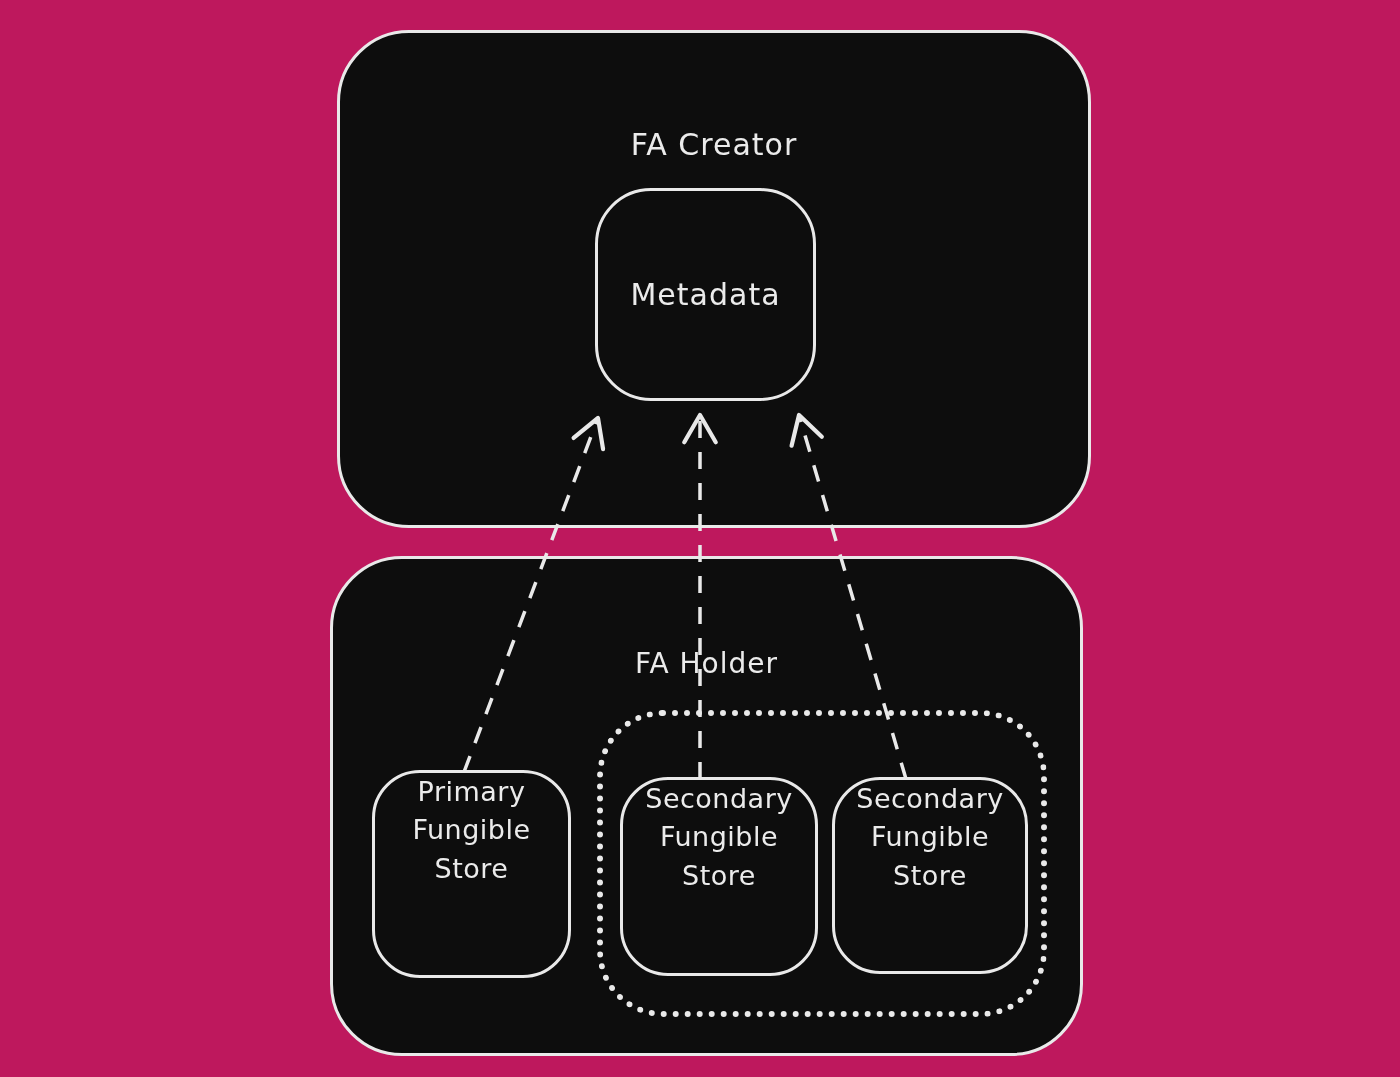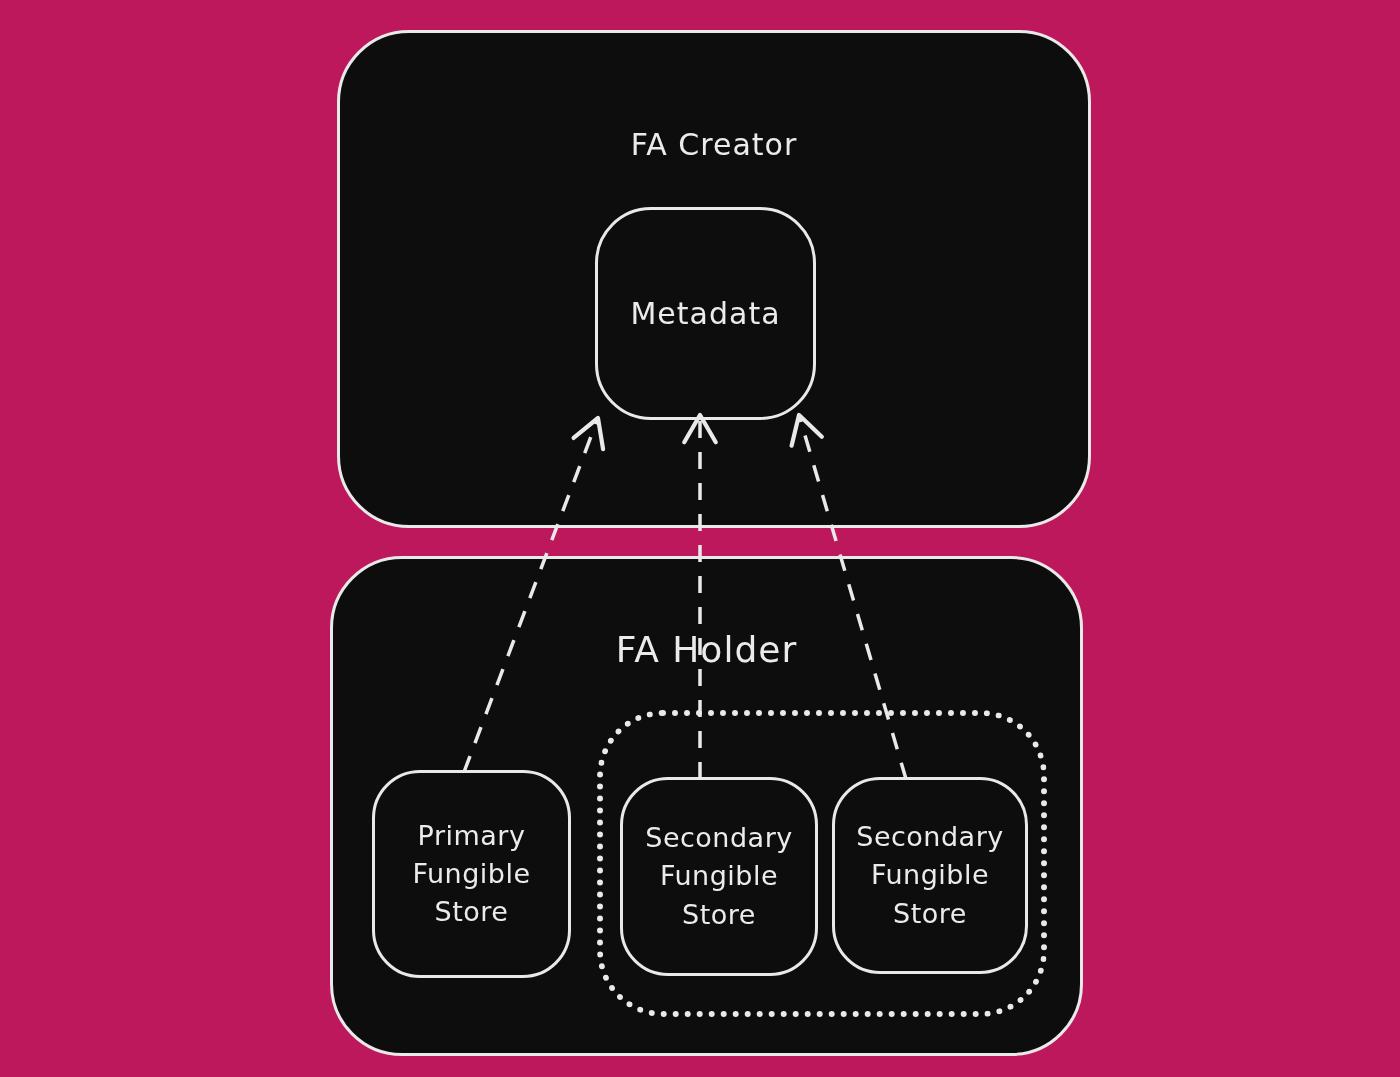--- a/index.html
+++ b/index.html
@@ -27,39 +27,39 @@
     width: 100%;
     text-align: center;
     letter-spacing: 1px;
     white-space: nowrap;
   }
   
   .fa-creator { left: 337px; top: 30px; width: 748px; height: 492px; border-radius: 72px; }
   .fa-creator > .container-label { top: 94px; font-size: 30px; }
   
   .metadata {
-    left: 255px; top: 174px; width: 215px; height: 207px;
+    left: 255px; top: 155px; width: 215px; height: 207px;
     border-radius: 56px; border-width: 3.5px;
     display: flex; align-items: center; justify-content: center;
     font-size: 30px; letter-spacing: 1px;
   }
   
   .fa-holder { left: 330px; top: 556px; width: 747px; height: 494px; border-radius: 72px; }
-  .fa-holder > .container-label { top: 70px; font-size: 36px; }
+  .fa-holder > .container-label { top: 88px; font-size: 28px; }
   
   .optional {
     left: 264px; top: 151px; width: 438px; height: 295px;
     border-radius: 66px; border: 6px dotted #e9e9e9;
     background: transparent;
   }
   .optional > .container-label { top: 20px; font-size: 26px; }
   
   .store {
     display: flex; flex-direction: column;
-    align-items: center; justify-content: center;
+    align-items: center; 
     text-align: center;
     font-size: 27px; line-height: 1.42;
     border-radius: 48px; border-width: 3.5px;
     letter-spacing: 0.5px;
   }
   .primary-store   { left: 39px;  top: 211px; width: 193px; height: 202px; } 
   .secondary-store-1 { left: 17px;  top: 61px; width: 192px; height: 193px; } 
   .secondary-store-2 { left: 229px; top: 61px; width: 190px; height: 191px; } 
   
   .arrows {

